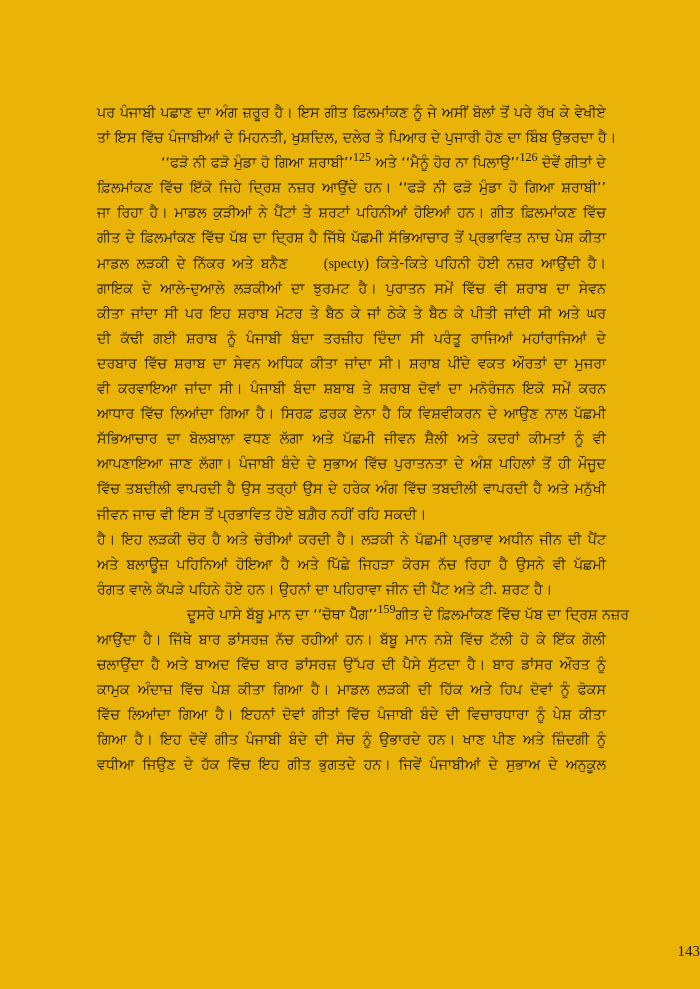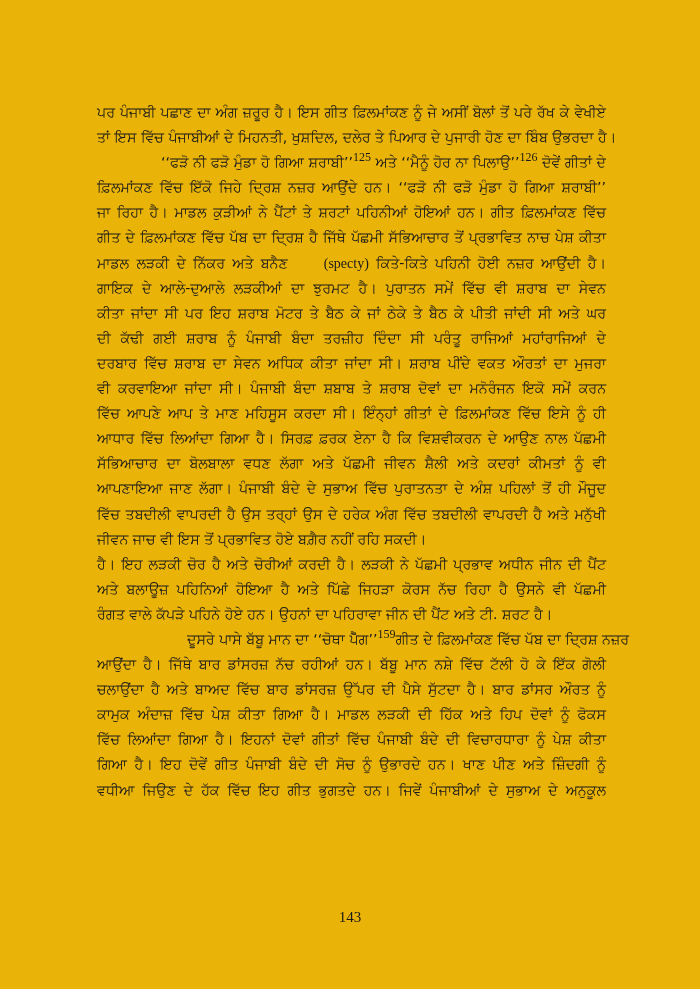--- a/index.html
+++ b/index.html
@@ -54,24 +54,24 @@
       vertical-align: 6px;
       font-family: "Liberation Serif", serif;
     }
     .latin {
       font-family: "Liberation Serif", serif;
       font-size: 14px;
       margin-left: 36px;
     }
     .page-number {
       position: absolute;
-      top: 909px;
+      top: 943px;
       left: 0;
       width: 700px;
-      text-align: center;
+      text-align: right;
       font-family: "Liberation Serif", serif;
       font-size: 15px;
       color: #1a1a1a;
     }
   </style>
 </head>
 <body>
 
 <div class="page">
   <div class="text-block">
@@ -82,21 +82,20 @@
     <span class="line indent"><span>‘‘ਫੜੋ ਨੀ ਫੜੋ ਮੁੰਡਾ ਹੋ ਗਿਆ ਸ਼ਰਾਬੀ’’</span><sup>125</sup><span> ਅਤੇ ‘‘ਮੈਨੂੰ ਹੋਰ ਨਾ ਪਿਲਾਉ’’</span><sup>126</sup><span> ਦੋਵੇਂ ਗੀਤਾਂ ਦੇ</span></span>
     <span class="line">ਫ਼ਿਲਮਾਂਕਣ ਵਿੱਚ ਇੱਕੋ ਜਿਹੇ ਦ੍ਰਿਸ਼ ਨਜ਼ਰ ਆਉਂਦੇ ਹਨ। ‘‘ਫੜੋ ਨੀ ਫੜੋ ਮੁੰਡਾ ਹੋ ਗਿਆ ਸ਼ਰਾਬੀ’’</span>
     <span class="line">ਜਾ ਰਿਹਾ ਹੈ। ਮਾਡਲ ਕੁੜੀਆਂ ਨੇ ਪੈਂਟਾਂ ਤੇ ਸ਼ਰਟਾਂ ਪਹਿਨੀਆਂ ਹੋਇਆਂ ਹਨ। ਗੀਤ ਫ਼ਿਲਮਾਂਕਣ ਵਿੱਚ</span>
     <span class="line">ਗੀਤ ਦੇ ਫ਼ਿਲਮਾਂਕਣ ਵਿੱਚ ਪੱਬ ਦਾ ਦ੍ਰਿਸ਼ ਹੈ ਜਿੱਥੇ ਪੱਛਮੀ ਸੱਭਿਆਚਾਰ ਤੋਂ ਪ੍ਰਭਾਵਿਤ ਨਾਚ ਪੇਸ਼ ਕੀਤਾ</span>
     <span class="line"><span>ਮਾਡਲ ਲੜਕੀ ਦੇ ਨਿੱਕਰ ਅਤੇ ਬਨੈਣ</span><span class="latin">(specty)</span><span> ਕਿਤੇ-ਕਿਤੇ ਪਹਿਨੀ ਹੋਈ ਨਜ਼ਰ ਆਉਂਦੀ ਹੈ।</span></span>
     <span class="line">ਗਾਇਕ ਦੇ ਆਲੇ-ਦੁਆਲੇ ਲੜਕੀਆਂ ਦਾ ਝੁਰਮਟ ਹੈ। ਪੁਰਾਤਨ ਸਮੇਂ ਵਿੱਚ ਵੀ ਸ਼ਰਾਬ ਦਾ ਸੇਵਨ</span>
     <span class="line">ਕੀਤਾ ਜਾਂਦਾ ਸੀ ਪਰ ਇਹ ਸ਼ਰਾਬ ਮੋਟਰ ਤੇ ਬੈਠ ਕੇ ਜਾਂ ਠੇਕੇ ਤੇ ਬੈਠ ਕੇ ਪੀਤੀ ਜਾਂਦੀ ਸੀ ਅਤੇ ਘਰ</span>
     <span class="line">ਦੀ ਕੱਢੀ ਗਈ ਸ਼ਰਾਬ ਨੂੰ ਪੰਜਾਬੀ ਬੰਦਾ ਤਰਜ਼ੀਹ ਦਿੰਦਾ ਸੀ ਪਰੰਤੂ ਰਾਜਿਆਂ ਮਹਾਂਰਾਜਿਆਂ ਦੇ</span>
     <span class="line">ਦਰਬਾਰ ਵਿੱਚ ਸ਼ਰਾਬ ਦਾ ਸੇਵਨ ਅਧਿਕ ਕੀਤਾ ਜਾਂਦਾ ਸੀ। ਸ਼ਰਾਬ ਪੀਂਦੇ ਵਕਤ ਔਰਤਾਂ ਦਾ ਮੁਜਰਾ</span>
     <span class="line">ਵੀ ਕਰਵਾਇਆ ਜਾਂਦਾ ਸੀ। ਪੰਜਾਬੀ ਬੰਦਾ ਸ਼ਬਾਬ ਤੇ ਸ਼ਰਾਬ ਦੋਵਾਂ ਦਾ ਮਨੋਰੰਜਨ ਇਕੋ ਸਮੇਂ ਕਰਨ</span>
-    <span class="line">ਵਿੱਚ ਆਪਣੇ ਆਪ ਤੇ ਮਾਣ ਮਹਿਸੂਸ ਕਰਦਾ ਸੀ। ਇੰਨ੍ਹਾਂ ਗੀਤਾਂ ਦੇ ਫ਼ਿਲਮਾਂਕਣ ਵਿੱਚ ਇਸੇ ਨੂੰ ਹੀ</span>
     <span class="line">ਆਧਾਰ ਵਿੱਚ ਲਿਆਂਦਾ ਗਿਆ ਹੈ। ਸਿਰਫ਼ ਫ਼ਰਕ ਏਨਾ ਹੈ ਕਿ ਵਿਸ਼ਵੀਕਰਨ ਦੇ ਆਉਣ ਨਾਲ ਪੱਛਮੀ</span>
     <span class="line">ਸੱਭਿਆਚਾਰ ਦਾ ਬੋਲਬਾਲਾ ਵਧਣ ਲੱਗਾ ਅਤੇ ਪੱਛਮੀ ਜੀਵਨ ਸ਼ੈਲੀ ਅਤੇ ਕਦਰਾਂ ਕੀਮਤਾਂ ਨੂੰ ਵੀ</span>
     <span class="line">ਆਪਣਾਇਆ ਜਾਣ ਲੱਗਾ। ਪੰਜਾਬੀ ਬੰਦੇ ਦੇ ਸੁਭਾਅ ਵਿੱਚ ਪੁਰਾਤਨਤਾ ਦੇ ਅੰਸ਼ ਪਹਿਲਾਂ ਤੋਂ ਹੀ ਮੌਜੂਦ</span>
     <span class="line">ਵਿੱਚ ਤਬਦੀਲੀ ਵਾਪਰਦੀ ਹੈ ਉਸ ਤਰ੍ਹਾਂ ਉਸ ਦੇ ਹਰੇਕ ਅੰਗ ਵਿੱਚ ਤਬਦੀਲੀ ਵਾਪਰਦੀ ਹੈ ਅਤੇ ਮਨੁੱਖੀ</span>
     <span class="line last">ਜੀਵਨ ਜਾਚ ਵੀ ਇਸ ਤੋਂ ਪ੍ਰਭਾਵਿਤ ਹੋਏ ਬਗ਼ੈਰ ਨਹੀਂ ਰਹਿ ਸਕਦੀ।</span>
 
     <span class="line">ਹੈ। ਇਹ ਲੜਕੀ ਚੋਰ ਹੈ ਅਤੇ ਚੋਰੀਆਂ ਕਰਦੀ ਹੈ। ਲੜਕੀ ਨੇ ਪੱਛਮੀ ਪ੍ਰਭਾਵ ਅਧੀਨ ਜੀਨ ਦੀ ਪੈਂਟ</span>
     <span class="line">ਅਤੇ ਬਲਾਊਜ਼ ਪਹਿਨਿਆਂ ਹੋਇਆ ਹੈ ਅਤੇ ਪਿੱਛੇ ਜਿਹੜਾ ਕੋਰਸ ਨੱਚ ਰਿਹਾ ਹੈ ਉਸਨੇ ਵੀ ਪੱਛਮੀ</span>
     <span class="line last">ਰੰਗਤ ਵਾਲੇ ਕੱਪੜੇ ਪਹਿਨੇ ਹੋਏ ਹਨ। ਉਹਨਾਂ ਦਾ ਪਹਿਰਾਵਾ ਜੀਨ ਦੀ ਪੈਂਟ ਅਤੇ ਟੀ. ਸ਼ਰਟ ਹੈ।</span>
 

